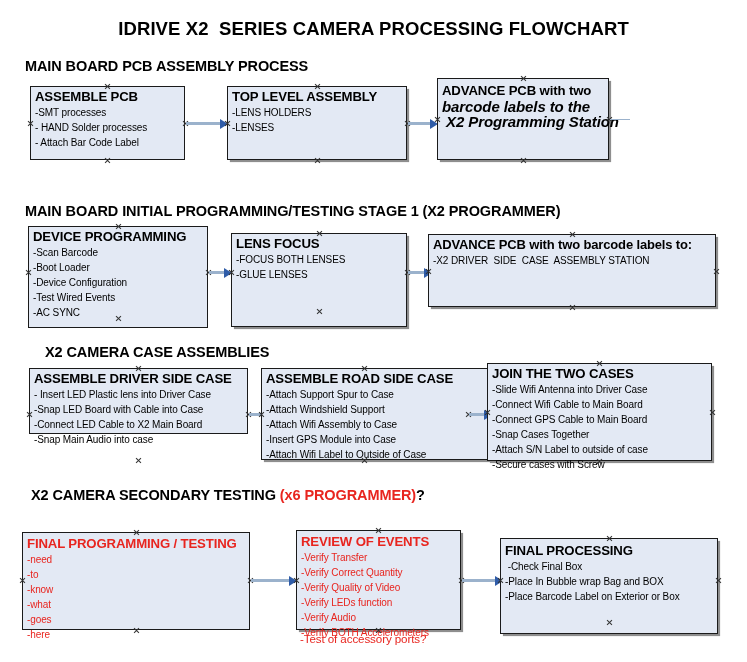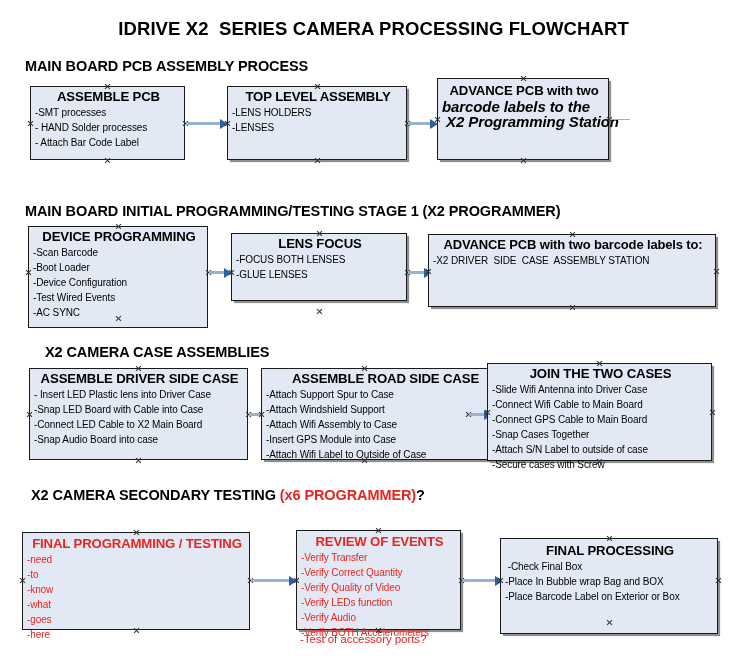--- a/index.html
+++ b/index.html
@@ -58,21 +58,20 @@
     left: 4px;
     top: 2px;
     right: 2px;
   }
   .box-title {
     font-size: 13.2px;
     font-weight: bold;
     line-height: 16px;
     white-space: pre;
     letter-spacing: -0.15px;
-    text-align: center;
   }
   .box-line {
     font-size: 10px;
     line-height: 15px;
     white-space: pre;
     letter-spacing: -0.1px;
   }
   .box.red .box-title,
   .box.red .box-line { color: #e8251f; }
   .box-title.b2 { font-size: 13px; }
@@ -190,21 +189,21 @@
     </div>
   </div>
   <div class="handle" style="left:118px; top:226px;"></div>
   <div class="handle" style="left:118px; top:318px;"></div>
   <div class="handle" style="left:28px;  top:272px;"></div>
   <div class="handle" style="left:208px; top:272px;"></div>
 
   <div class="arrow" style="left:209px; top:271px; width:17px;"></div>
   <div class="arrow-head" style="left:224px; top:267.5px;"></div>
 
-  <div class="box shadowed" style="left:231px; top:233px; width:176px; height:68px;">
+  <div class="box shadowed" style="left:231px; top:233px; width:176px; height:94px;">
     <div class="box-inner">
       <div class="box-title">LENS FOCUS</div>
       <div class="box-line">-FOCUS BOTH LENSES</div>
       <div class="box-line">-GLUE LENSES</div>
     </div>
   </div>
   <div class="handle" style="left:319px; top:233px;"></div>
   <div class="handle" style="left:319px; top:311px;"></div>
   <div class="handle" style="left:231px; top:272px;"></div>
   <div class="handle" style="left:407px; top:272px;"></div>
@@ -218,27 +217,27 @@
       <div class="box-line">-X2 DRIVER  SIDE  CASE  ASSEMBLY STATION</div>
     </div>
   </div>
   <div class="handle" style="left:572px; top:234px;"></div>
   <div class="handle" style="left:572px; top:307px;"></div>
   <div class="handle" style="left:428px; top:271px;"></div>
   <div class="handle" style="left:716px; top:271px;"></div>
 
   <div class="section-head" style="left:45px; top:344px;">X2 CAMERA CASE ASSEMBLIES</div>
 
-  <div class="box" style="left:29px; top:368px; width:219px; height:92px;">
+  <div class="box" style="left:29px; top:368px; width:219px; height:66px;">
     <div class="box-inner">
       <div class="box-title">ASSEMBLE DRIVER SIDE CASE</div>
       <div class="box-line">- Insert LED Plastic lens into Driver Case</div>
       <div class="box-line">-Snap LED Board with Cable into Case</div>
       <div class="box-line">-Connect LED Cable to X2 Main Board</div>
-      <div class="box-line">-Snap Audio Board into case</div>
+      <div class="box-line">-Snap Main Audio into case</div>
     </div>
   </div>
   <div class="handle" style="left:138px; top:368px;"></div>
   <div class="handle" style="left:138px; top:460px;"></div>
   <div class="handle" style="left:29px;  top:414px;"></div>
   <div class="handle" style="left:248px; top:414px;"></div>
 
   <div class="arrow" style="left:249px; top:413px; width:16px;"></div>
   <div class="arrow-head" style="left:263px; top:409.5px;"></div>
 

